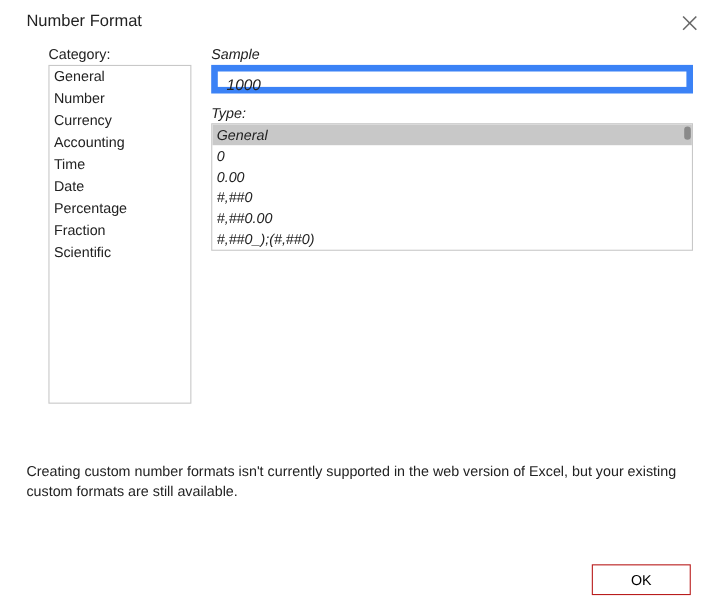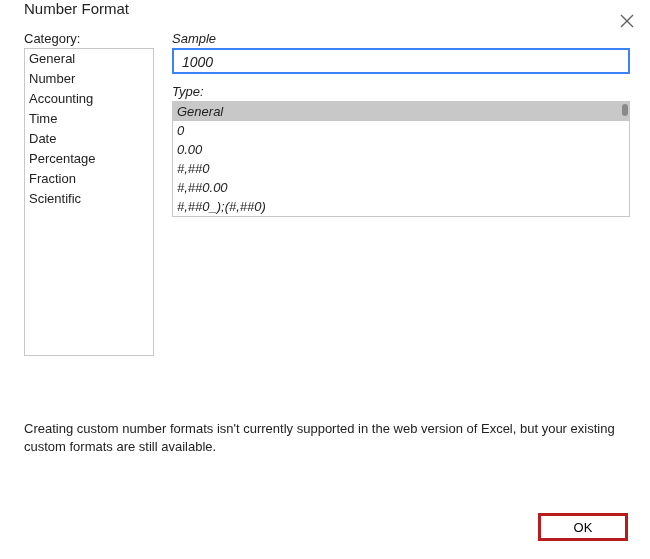--- a/index.html
+++ b/index.html
@@ -9,41 +9,42 @@
     font-size: 13px;
     color: #222;
     background: #fff;
     width: 650px;
     height: 559px;
     position: relative;
   }
   .dialog {
     width: 650px;
     height: 559px;
-    padding: 0 20px 16px 24px;
+    padding: 11px 20px 16px 24px;
     position: relative;
   }
   .title {
     font-size: 15px;
     margin-bottom: 14px;
   }
   .close-icon {
     position: absolute;
     top: 14px;
     right: 16px;
     cursor: pointer;
     color: #666;
   }
   .close-icon svg { display:block; }
   .body {
     display: flex;
     gap: 18px;
   }
   .col-left {
     width: 130px;
+    margin-left: 20px;
   }
   .col-right {
     flex: 1;
     font-style: italic;
   }
   .field-label {
     font-size: 13px;
     margin-bottom: 2px;
   }
   .category-list {
@@ -55,21 +56,21 @@
   .category-item {
     padding: 1px 6px 1px 4px;
     font-size: 13px;
     line-height: 18px;
     cursor: pointer;
   }
   .category-item.selected {
     background: #c8c8c8;
   }
   .sample-box {
-    border: 2px solid #3b82f6;
+    border: 6px solid #3b82f6;
     padding: 3px 8px;
     font-size: 14px;
     height: 26px;
     line-height: 18px;
     margin-bottom: 10px;
     background: #fff;
   }
   .type-list {
     border: 1px solid #c8c8c8;
     height: 116px;
@@ -106,21 +107,21 @@
   .button-row {
     position: absolute;
     right: 22px;
     bottom: 18px;
     display: flex;
     gap: 12px;
   }
   .btn {
     min-width: 90px;
     height: 28px;
-    border: 3px solid #b91c1c;
+    border: 1px solid #b91c1c;
     background: #fff;
     font-family: inherit;
     font-size: 13px;
     cursor: pointer;
     padding: 0 16px;
   }
 </style>
 </head>
 <body>
 
@@ -134,20 +135,21 @@
       <line x1="13" y1="1" x2="1" y2="13" stroke="#666" stroke-width="1.4"></line>
     </svg>
   </div>
 
   <div class="body">
     <div class="col-left">
       <div class="field-label">Category:</div>
       <div class="category-list">
           <div class="category-item">General</div>
           <div class="category-item">Number</div>
+          <div class="category-item">Currency</div>
           <div class="category-item">Accounting</div>
           <div class="category-item">Time</div>
           <div class="category-item">Date</div>
           <div class="category-item">Percentage</div>
           <div class="category-item">Fraction</div>
           <div class="category-item">Scientific</div>
         </div>
     </div>
 
     <div class="col-right">

